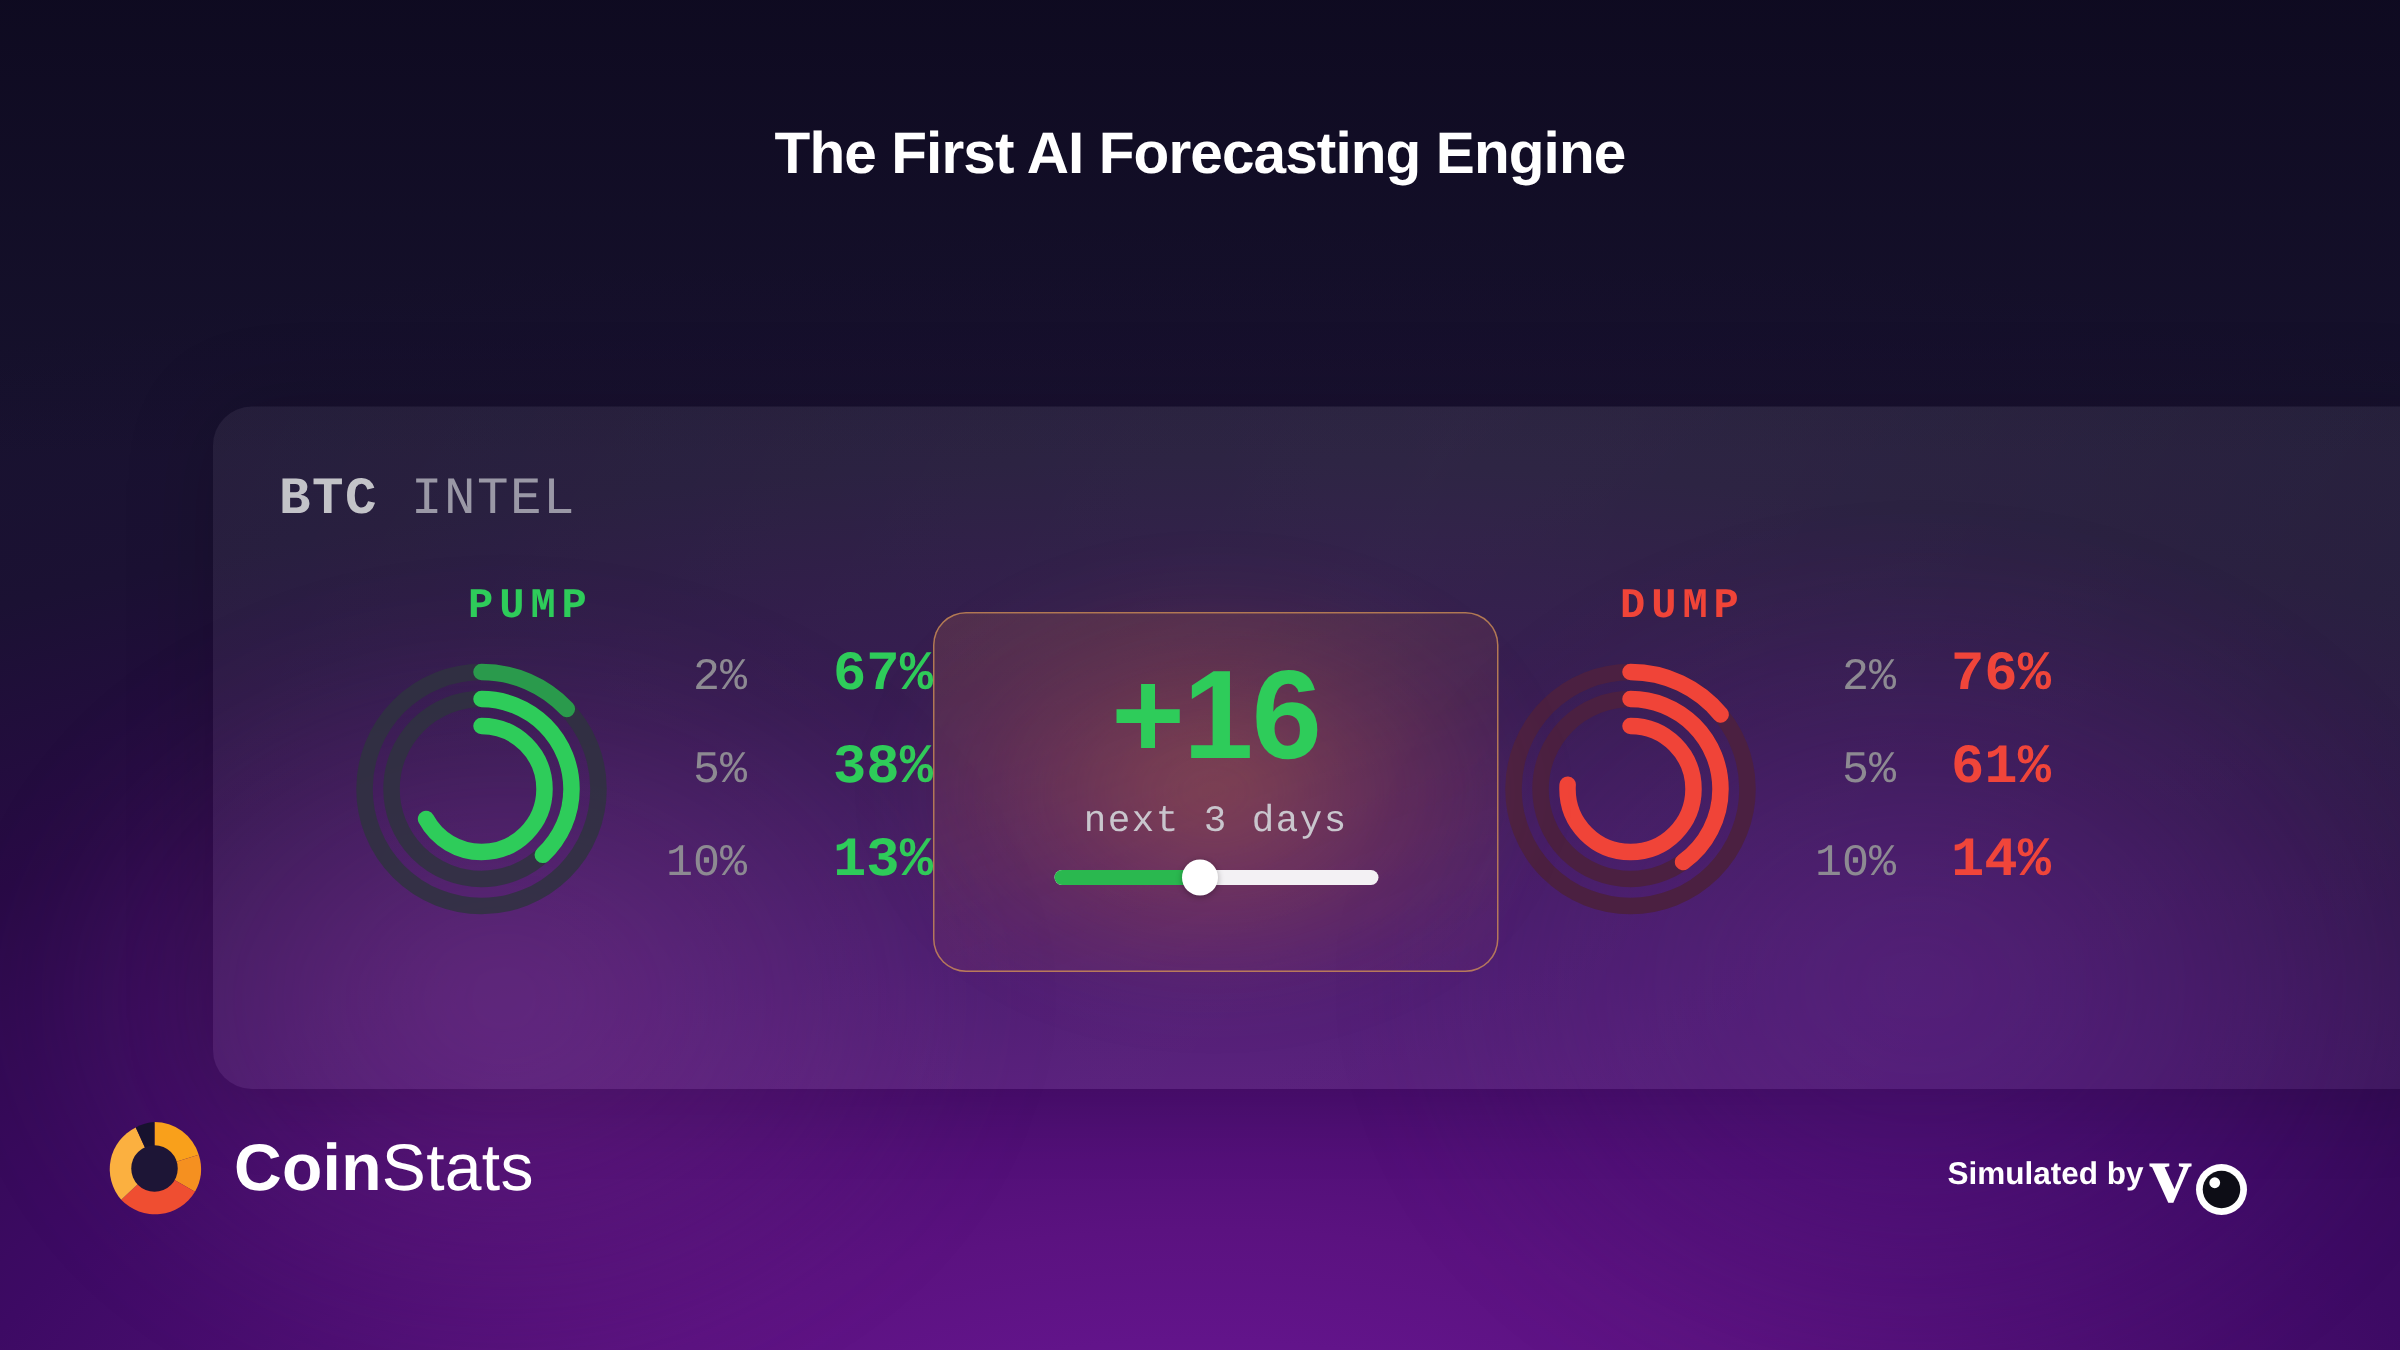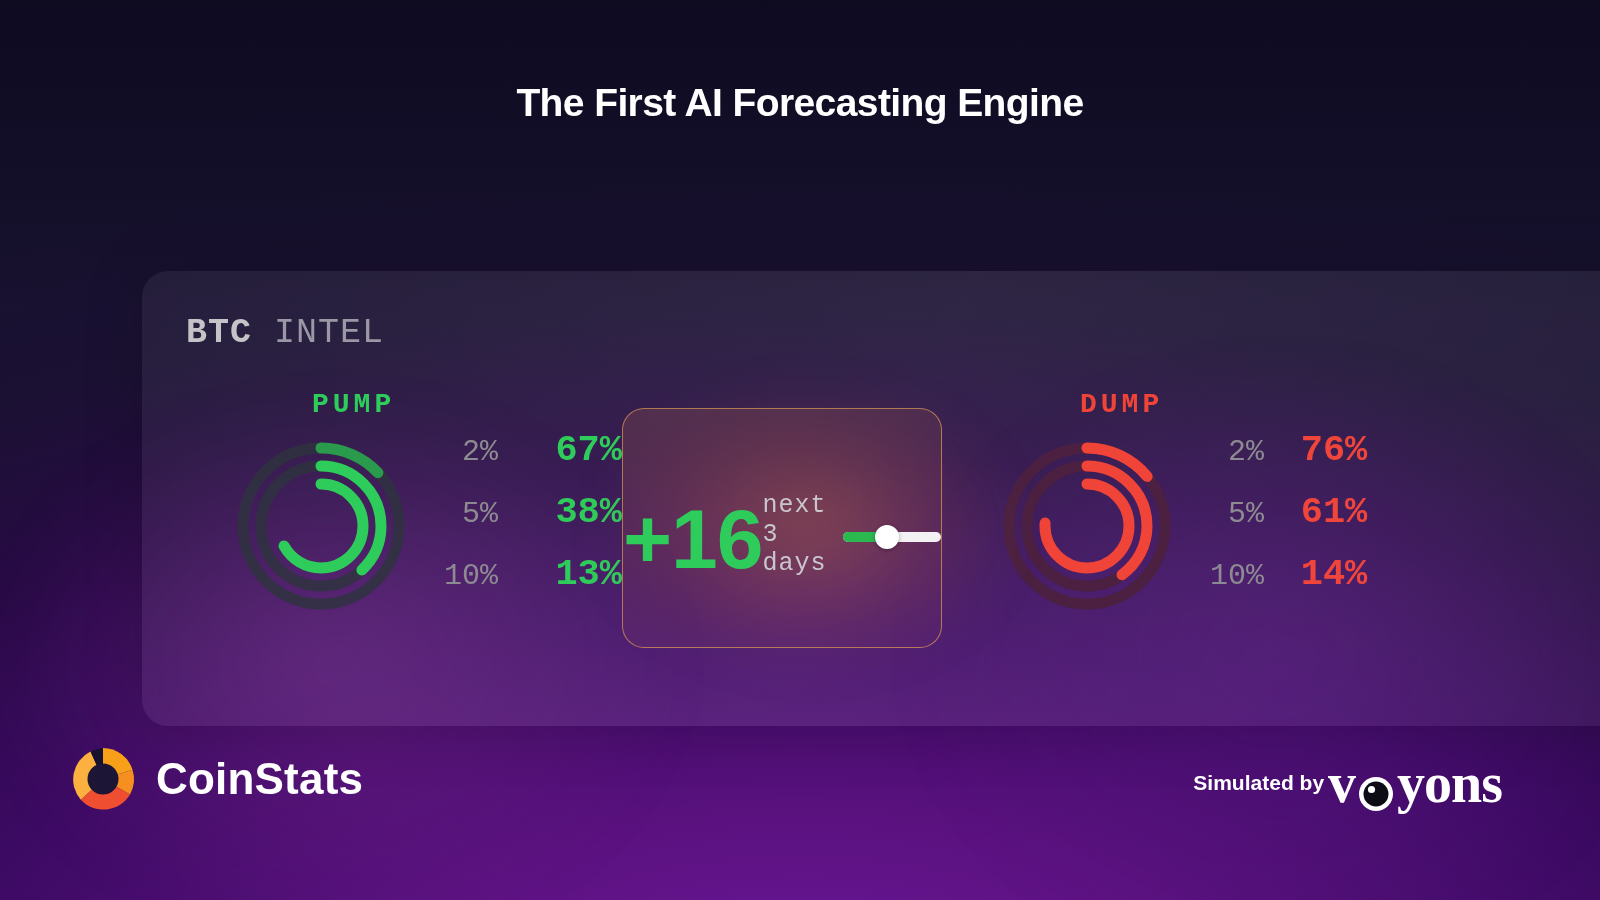--- a/index.html
+++ b/index.html
@@ -106,26 +106,26 @@
   #side-pump .row .val{ color:#2ecc5a; }
   #side-dump .row .val{ color:#f0453a;text-align:center; }
 
   
   #center-glow{
     position:absolute; left:600px; top:388px; width:418px; height:280px;
     background:radial-gradient(closest-side, rgba(216,120,60,0.42), rgba(200,90,60,0.16) 58%, rgba(180,80,70,0) 100%);
     filter:blur(26px); z-index:4;
   }
   #center-card{
-    position:absolute; left:622px; top:408px; width:320px; height:240px;
+    position:absolute; left:622px; top:408px; width:377px; height:240px;
     border:1.6px solid rgba(214,148,86,0.75);
     border-radius:22px;
     background:linear-gradient(160deg, rgba(190,110,80,0.22) 0%, rgba(160,80,90,0.14) 55%, rgba(140,70,110,0.10) 100%);
     z-index:6;
-    display:flex; flex-direction:row; align-items:center;
+    display:flex; flex-direction:column; align-items:center;
   }
   #center-score{
     margin-top:22px;
     font-family:"Liberation Sans", sans-serif;
     font-size:84px; font-weight:bold; color:#2ecc5a;
     letter-spacing:-1px; line-height:90px;
   }
   #center-sentiment{
     margin-top:4px;
     font-family:"Liberation Mono", monospace;
@@ -159,21 +159,21 @@
   
   #brand{
     position:absolute; left:68px; top:744px; height:70px;
     display:flex; align-items:center; gap:18px; z-index:5;
   }
   #brand-name{
     font-size:44px; color:#ffffff; letter-spacing:0.2px;
     font-family:"Liberation Sans", sans-serif;
   }
   #brand-name .bn-light{ font-weight:700; }
-  #brand-name .bn-bold{ font-weight:700;text-align:right; }
+  #brand-name .bn-bold{ font-weight:400;text-align:right; }
 
   #sim{
     position:absolute; right:98px; top:755px;
     display:flex; align-items:center; gap:4px; z-index:5;
   }
   #sim-label{
     font-size:21px; font-weight:bold; color:#ffffff;
     font-family:"Liberation Sans", sans-serif;
   }
   #sim-logo{
@@ -300,15 +300,14 @@
   <div id="sim-label">Simulated by</div>
   <div id="sim-logo">
     <span>v</span>
     <span class="eye">
       <svg width="40" height="40" viewBox="0 0 40 40">
         <circle cx="20" cy="20" r="17" fill="#ffffff"></circle>
         <circle cx="20" cy="20" r="12.5" fill="#0d0d16"></circle>
         <circle cx="15.5" cy="15.5" r="3.6" fill="#ffffff"></circle>
       </svg>
     </span>
-    <span>yons</span>
   </div>
 </div>
 
 </body></html>

